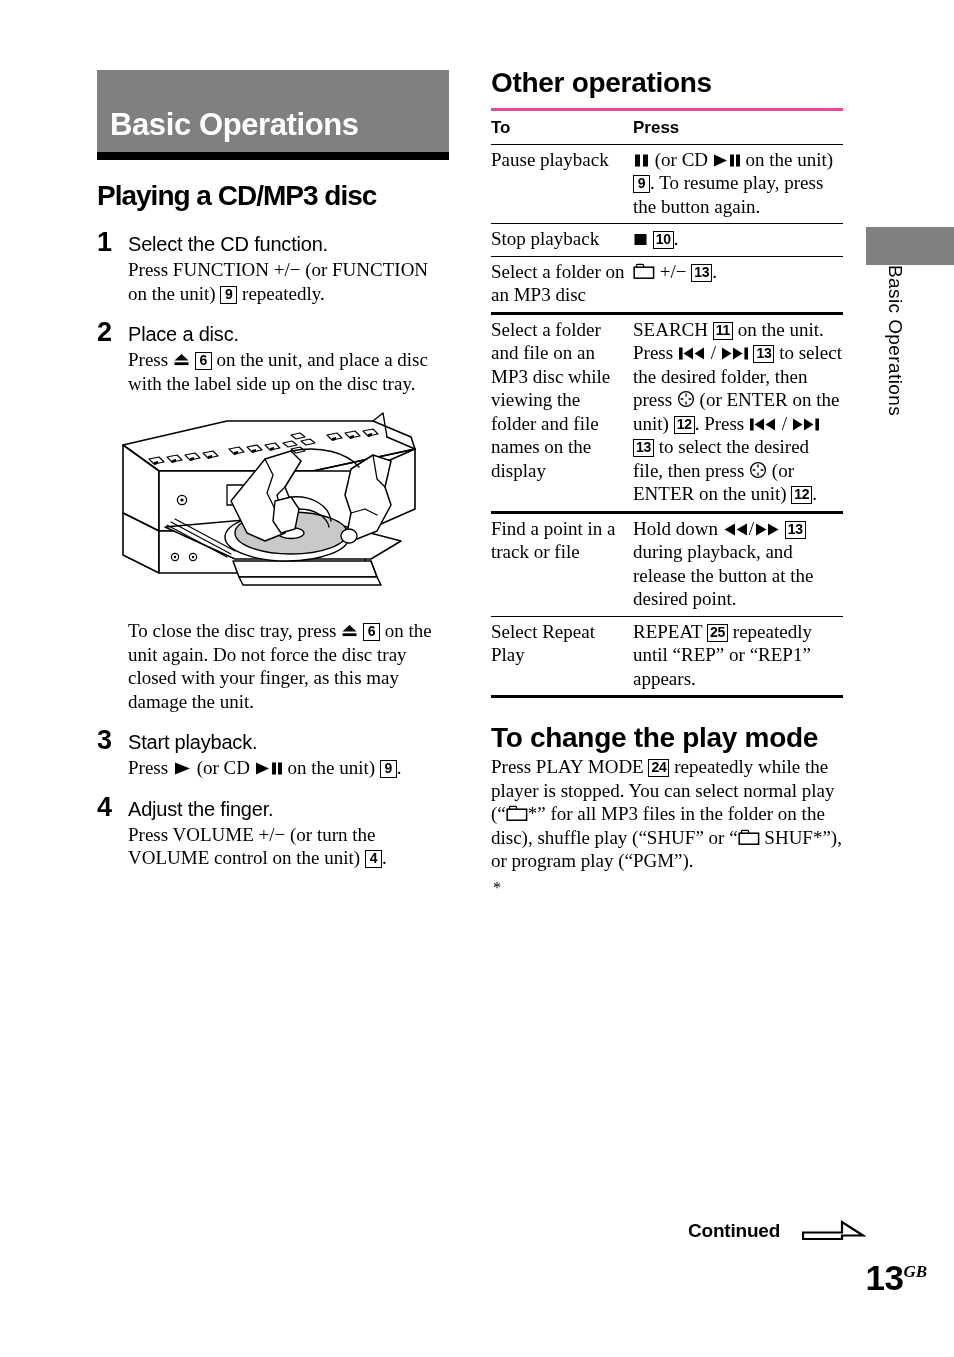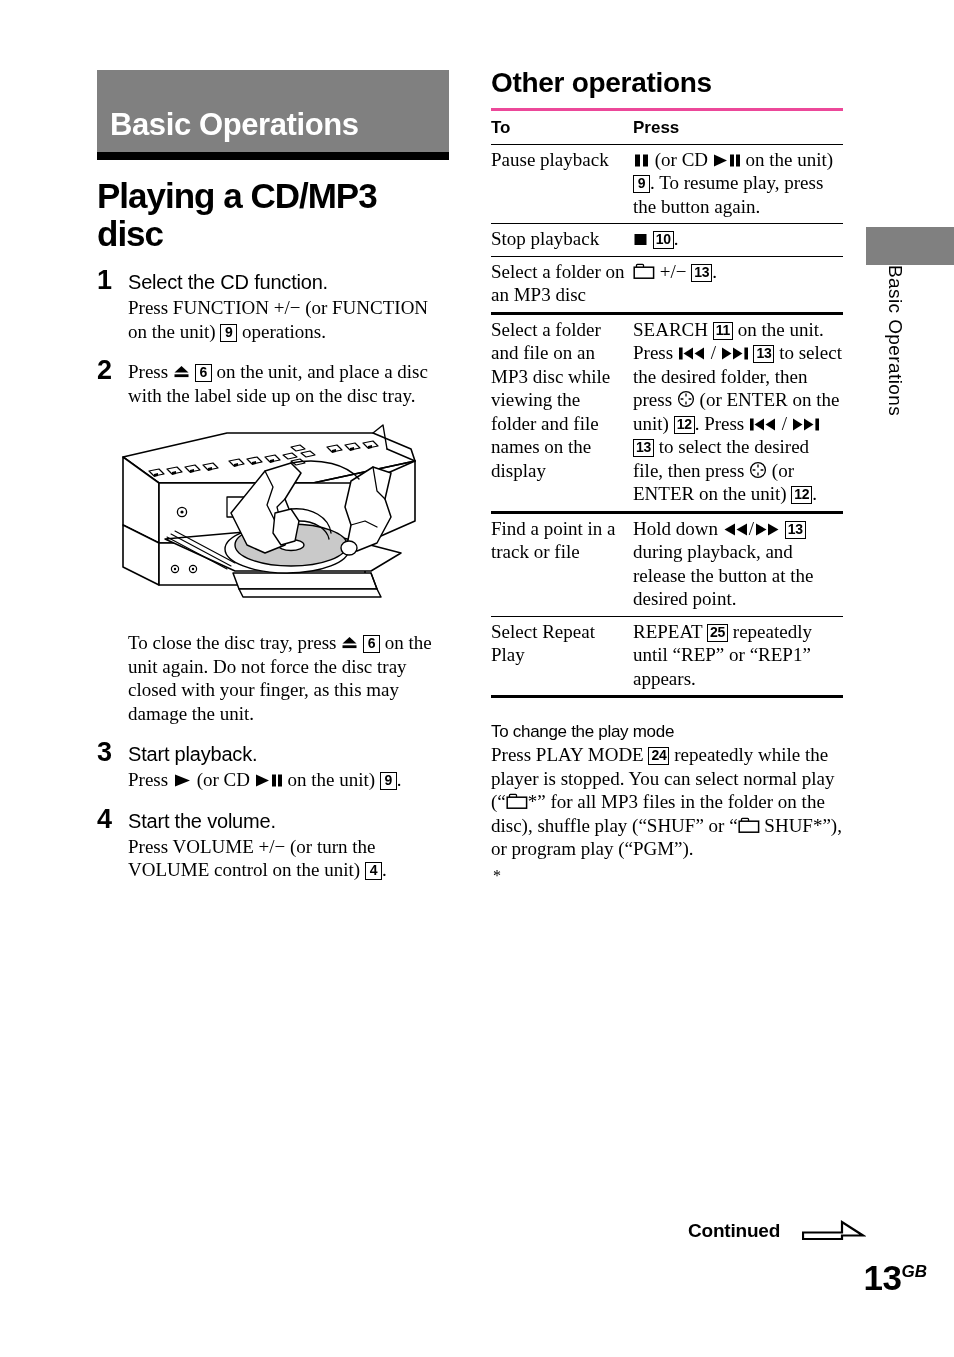--- a/index.html
+++ b/index.html
@@ -56,21 +56,21 @@
   }
   #chapter-rule {
     height: 8px;
     background: #000;
     width: 352px;
   }
 
   #page-title {
     font-family: "Liberation Sans", "DejaVu Sans", sans-serif;
     font-weight: 700;
-    font-size: 35px;
+    font-size: 28px;
     letter-spacing: -1.0px;
     margin-top: 17px;
     line-height: 38px;
   }
 
   .step {
     position: relative;
     padding-left: 31px;
     margin-top: 17px;
   }
@@ -146,22 +146,22 @@
   }
   table.ops thead tr { border-top: 3px solid #ec4899; }
   table.ops thead tr th { border-bottom: 1.6px solid #000; }
   table.ops tbody tr { border-bottom: 1.2px solid #000; }
   table.ops tbody tr.thickbot { border-bottom: 3px solid #000; }
   table.ops tbody tr.thicktop { border-top: 3px solid #000; }
   .col-to { width: 134px; padding-right: 8px !important; }
 
   .subhead {
     font-family: "Liberation Sans", "DejaVu Sans", sans-serif;
-    font-weight: 400;
-    font-size: 17px;
+    font-weight: 700;
+    font-size: 28px;
     letter-spacing: -0.3px;
     margin-top: 24px;
   }
   #playmode-body { font-size: 19px; line-height: 23.5px; margin-top: 1px; }
 
   .footnote {
     font-size: 16px;
     line-height: 19.5px;
     margin-top: 5px;
     position: relative;
@@ -212,21 +212,21 @@
   #page-number {
     position: absolute;
     right: 27px;
     top: 1258px;
     font-family: "Liberation Sans", "DejaVu Sans", sans-serif;
     font-weight: 700;
     font-size: 35px;
     letter-spacing: -0.5px;
   }
   #page-number .gb {
-    font-family: Liberation Sans, sans-serif;
+    font-family: Liberation Serif, serif;
     font-style: italic;
     font-weight: 700;
     font-size: 17px;
     vertical-align: 13px;
     letter-spacing: 0;
   }
 
   
   .ico { display: inline-block; vertical-align: -2px; }
   .ico svg { display: block; }
@@ -239,25 +239,26 @@
   <div id="chapter-banner">
     <div class="label">Basic Operations</div>
   </div>
   <div id="chapter-rule"></div>
 
   <div id="page-title">Playing a CD/MP3 disc</div>
 
   <div class="step">
     <div class="step-num">1</div>
     <div class="step-title">Select the CD function.</div>
-    <div class="step-body"><span>Press FUNCTION +/− (or FUNCTION on the unit) </span><span class="refbox">9</span><span> operations.</span></div>
+    <div class="step-body"><span>Press FUNCTION +/− (or FUNCTION on the unit) </span><span class="refbox">9</span><span> repeatedly.</span></div>
   </div>
 
   <div class="step">
     <div class="step-num">2</div>
+    <div class="step-title">Place a disc.</div>
     <div class="step-body"><span>Press </span><span class="ico"><svg width="17" height="16" viewBox="0 0 17 16">
           <polygon points="8.5,2 15.5,8.5 1.5,8.5" fill="#000"></polygon>
           <rect x="1.5" y="10.3" width="14" height="2.8" fill="#000"></rect>
         </svg></span> <span class="refbox">6</span><span> on the unit, and place a disc with the label side up on the disc tray.</span></div>
   </div>
 
   <div id="illustration">
     <svg width="330" height="210" viewBox="0 0 330 210" fill="none" stroke="#000" stroke-width="1.6" stroke-linejoin="round" stroke-linecap="round">
 
       <path d="M8 36 L112 12 L258 12 L296 28 L300 40 L198 62 L44 62 Z" fill="#fff"></path>
@@ -370,21 +371,21 @@
           <polygon points="2,1.5 17,7.5 2,13.5" fill="#000"></polygon>
         </svg></span><span> (or CD </span><span class="ico"><svg width="28" height="15" viewBox="0 0 28 15">
           <polygon points="1,1.5 14,7.5 1,13.5" fill="#000"></polygon>
           <rect x="17" y="1.5" width="4" height="12" fill="#000"></rect>
           <rect x="23" y="1.5" width="4" height="12" fill="#000"></rect>
         </svg></span><span> on the unit) </span><span class="refbox">9</span>.</div>
   </div>
 
   <div class="step">
     <div class="step-num">4</div>
-    <div class="step-title">Start the volume.</div>
+    <div class="step-title">Adjust the finger.</div>
     <div class="step-body"><span>Press VOLUME +/− (or turn the VOLUME control on the unit) </span><span class="refbox">4</span><span>.</span></div>
   </div>
 
 </div>
 
 <div id="right-col">
 
   <div class="sec-head">Other operations</div>
 
   <table class="ops">

